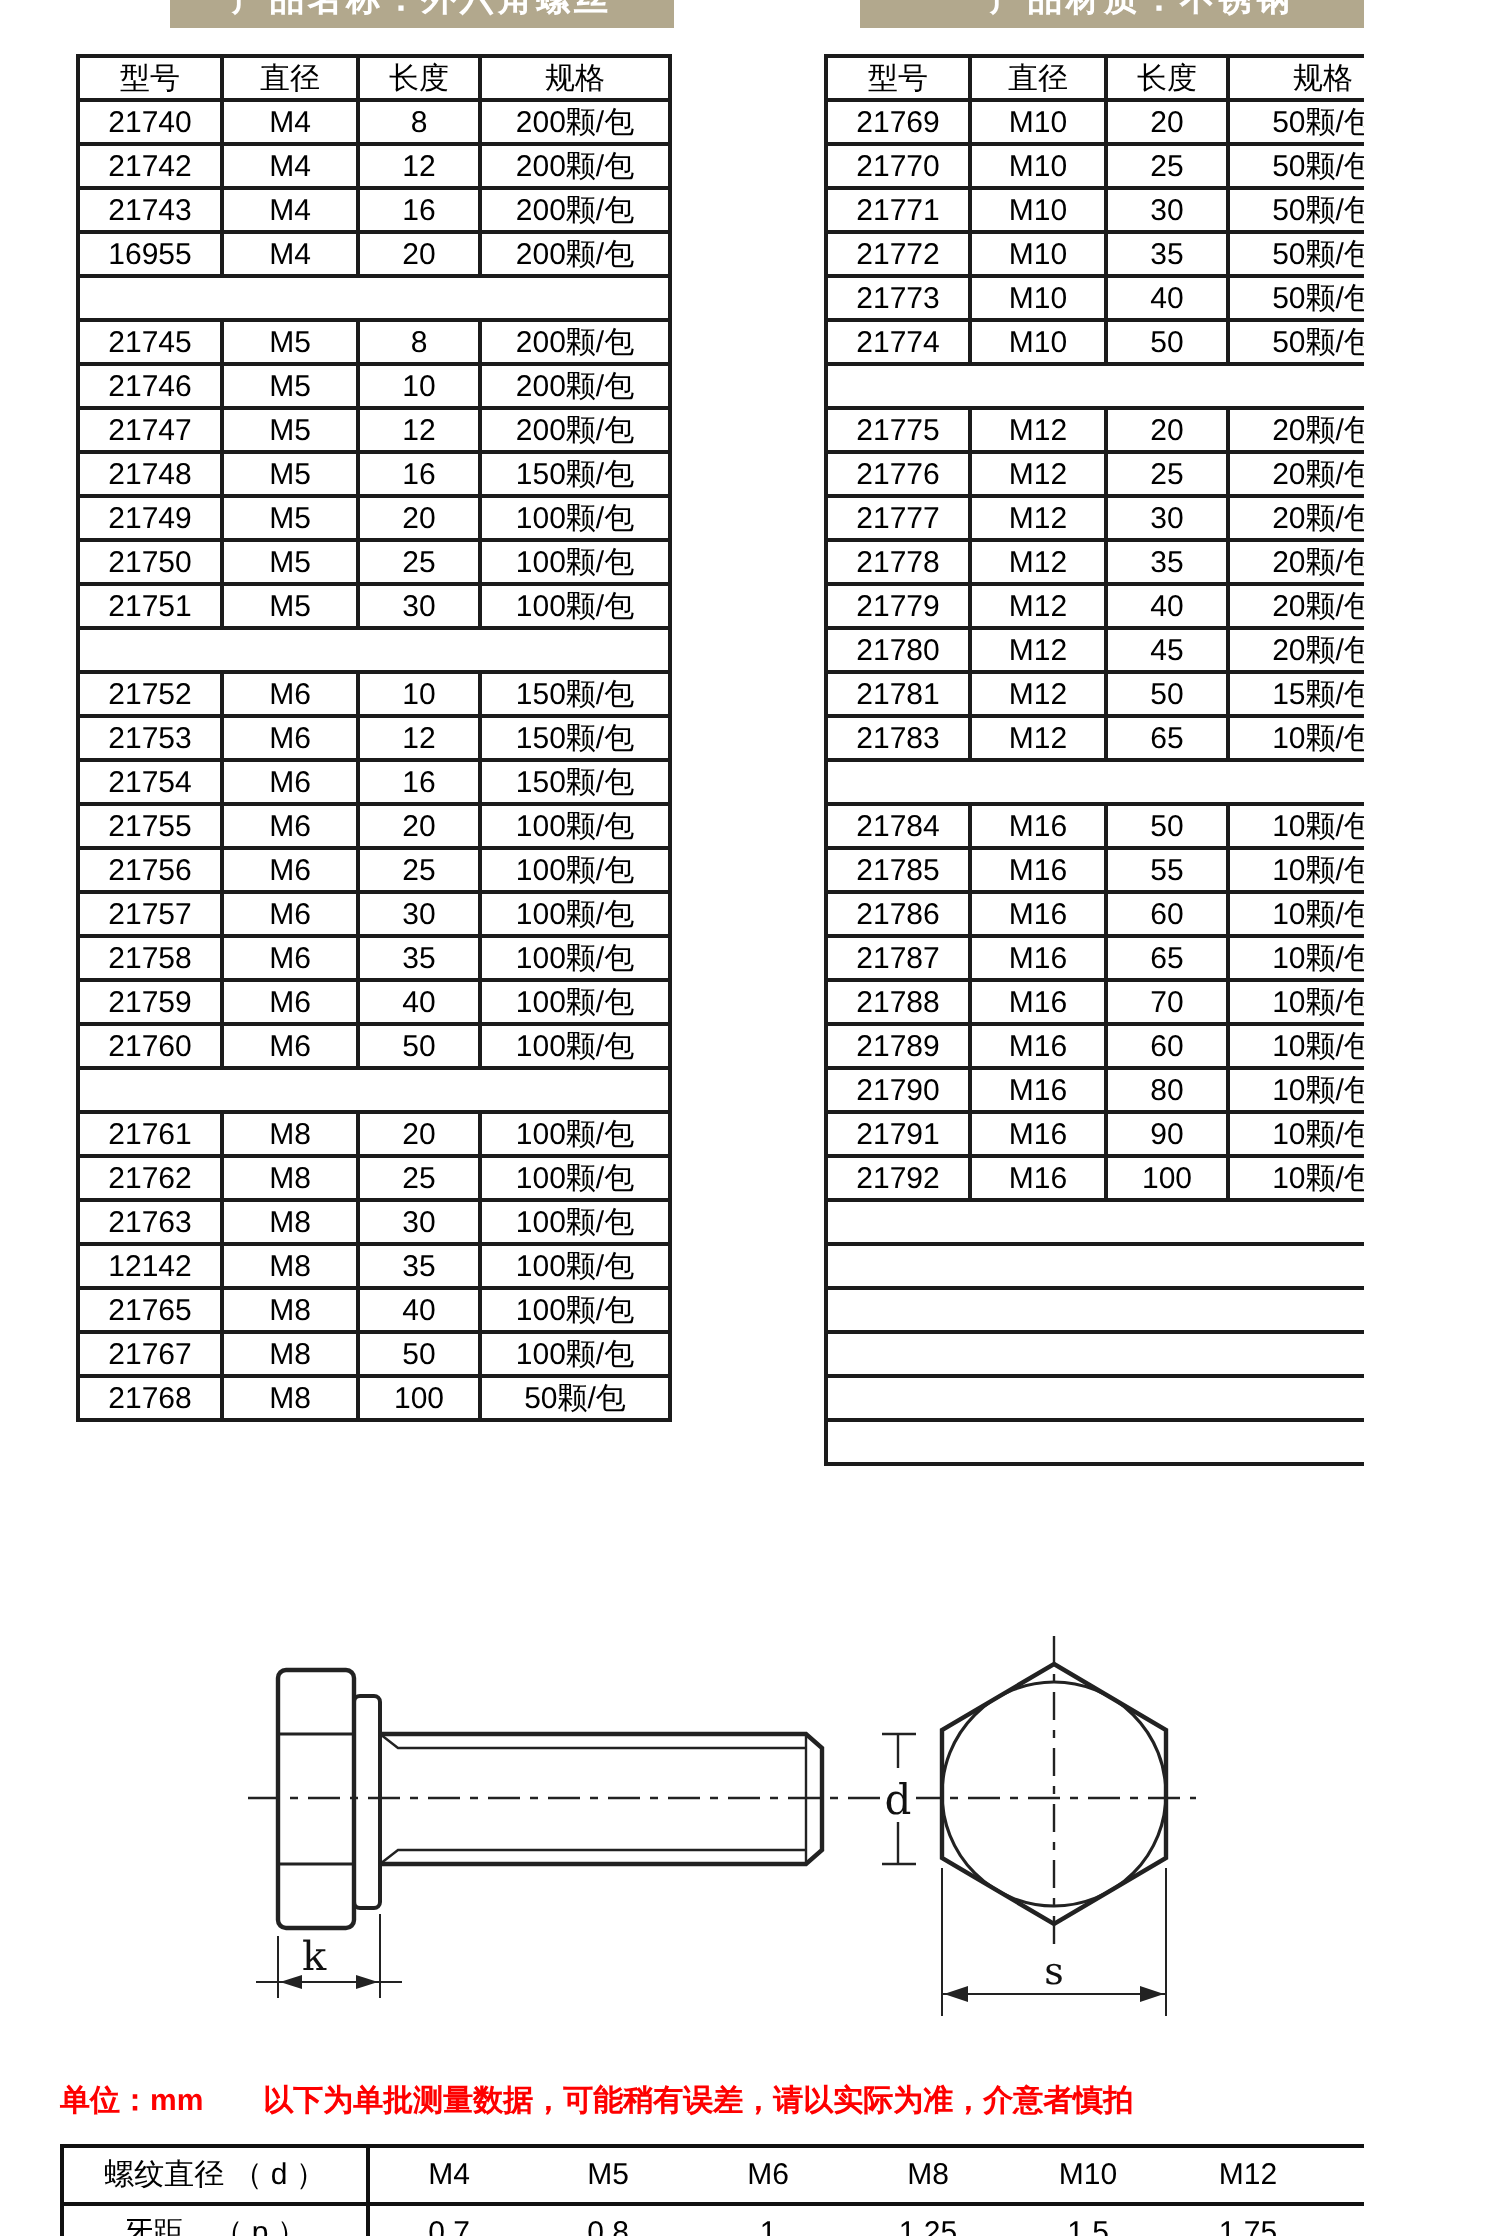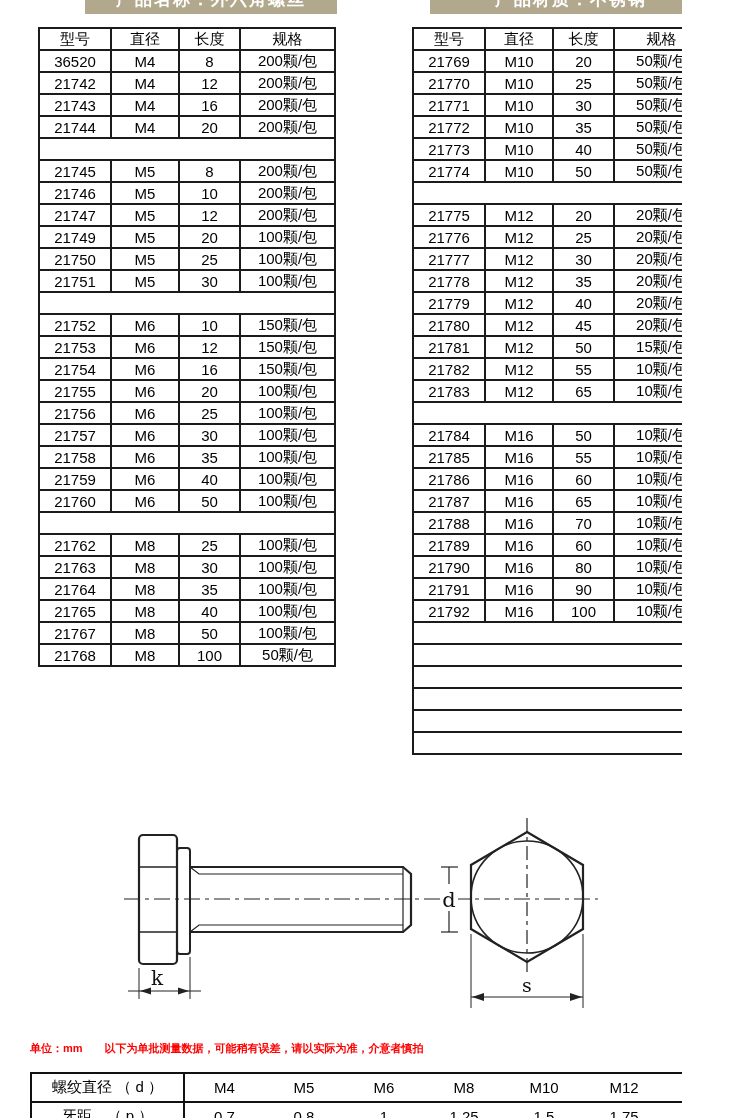--- a/index.html
+++ b/index.html
@@ -23,21 +23,21 @@
   table.spec.left{left:38px;top:27px;}
   table.spec.right{left:412px;top:27px;}
   table.spec th,table.spec td{
     border:2px solid #1b1b1b;height:20px;padding:0;text-align:center;vertical-align:middle;
     font-weight:normal;overflow:hidden;white-space:nowrap;
   }
   table.spec td.blank{border-left:2px solid #1b1b1b;border-right:2px solid #1b1b1b;}
   
   .note{
     position:absolute;left:30px;top:1041px;width:720px;
-    color:var(--note-red,#fe0000);font-size:11px;font-weight:bold;white-space:nowrap;
+    color:var(--note-red,#fe0000);font-size:15px;font-weight:bold;white-space:nowrap;
   }
   
   table.pitch{
     position:absolute;left:30px;top:1072px;width:713px;border-collapse:collapse;table-layout:fixed;
     font-size:15px;background:#fff;
   }
   table.pitch td{
     border-top:2px solid #111;border-bottom:2px solid #111;height:19px;padding:4px;
     text-align:center;vertical-align:middle;white-space:nowrap;
   }
@@ -64,39 +64,39 @@
   <thead>
         <tr>
           <th>型号</th>
           <th>直径</th>
           <th>长度</th>
           <th>规格</th>
         </tr>
       </thead>
       <tbody>
         <tr>
-          <td>36520</td>
+          <td>21740</td>
           <td>M4</td>
           <td>8</td>
           <td>200颗/包</td>
         </tr>
         <tr>
           <td>21742</td>
           <td>M4</td>
           <td>12</td>
           <td>200颗/包</td>
         </tr>
         <tr>
           <td>21743</td>
           <td>M4</td>
           <td>16</td>
           <td>200颗/包</td>
         </tr>
         <tr>
-          <td>21744</td>
+          <td>16955</td>
           <td>M4</td>
           <td>20</td>
           <td>200颗/包</td>
         </tr>
         <tr>
           <td colspan="4" class="blank"></td>
         </tr>
         <tr>
           <td>21745</td>
           <td>M5</td>
@@ -109,20 +109,26 @@
           <td>10</td>
           <td>200颗/包</td>
         </tr>
         <tr>
           <td>21747</td>
           <td>M5</td>
           <td>12</td>
           <td>200颗/包</td>
         </tr>
         <tr>
+          <td>21748</td>
+          <td>M5</td>
+          <td>16</td>
+          <td>150颗/包</td>
+        </tr>
+        <tr>
           <td>21749</td>
           <td>M5</td>
           <td>20</td>
           <td>100颗/包</td>
         </tr>
         <tr>
           <td>21750</td>
           <td>M5</td>
           <td>25</td>
           <td>100颗/包</td>
@@ -187,33 +193,39 @@
         <tr>
           <td>21760</td>
           <td>M6</td>
           <td>50</td>
           <td>100颗/包</td>
         </tr>
         <tr>
           <td colspan="4" class="blank"></td>
         </tr>
         <tr>
+          <td>21761</td>
+          <td>M8</td>
+          <td>20</td>
+          <td>100颗/包</td>
+        </tr>
+        <tr>
           <td>21762</td>
           <td>M8</td>
           <td>25</td>
           <td>100颗/包</td>
         </tr>
         <tr>
           <td>21763</td>
           <td>M8</td>
           <td>30</td>
           <td>100颗/包</td>
         </tr>
         <tr>
-          <td>21764</td>
+          <td>12142</td>
           <td>M8</td>
           <td>35</td>
           <td>100颗/包</td>
         </tr>
         <tr>
           <td>21765</td>
           <td>M8</td>
           <td>40</td>
           <td>100颗/包</td>
         </tr>
@@ -321,26 +333,20 @@
           <td>21780</td>
           <td>M12</td>
           <td>45</td>
           <td>20颗/包</td>
         </tr>
         <tr>
           <td>21781</td>
           <td>M12</td>
           <td>50</td>
           <td>15颗/包</td>
-        </tr>
-        <tr>
-          <td>21782</td>
-          <td>M12</td>
-          <td>55</td>
-          <td>10颗/包</td>
         </tr>
         <tr>
           <td>21783</td>
           <td>M12</td>
           <td>65</td>
           <td>10颗/包</td>
         </tr>
         <tr>
           <td colspan="4" class="blank"></td>
         </tr>

